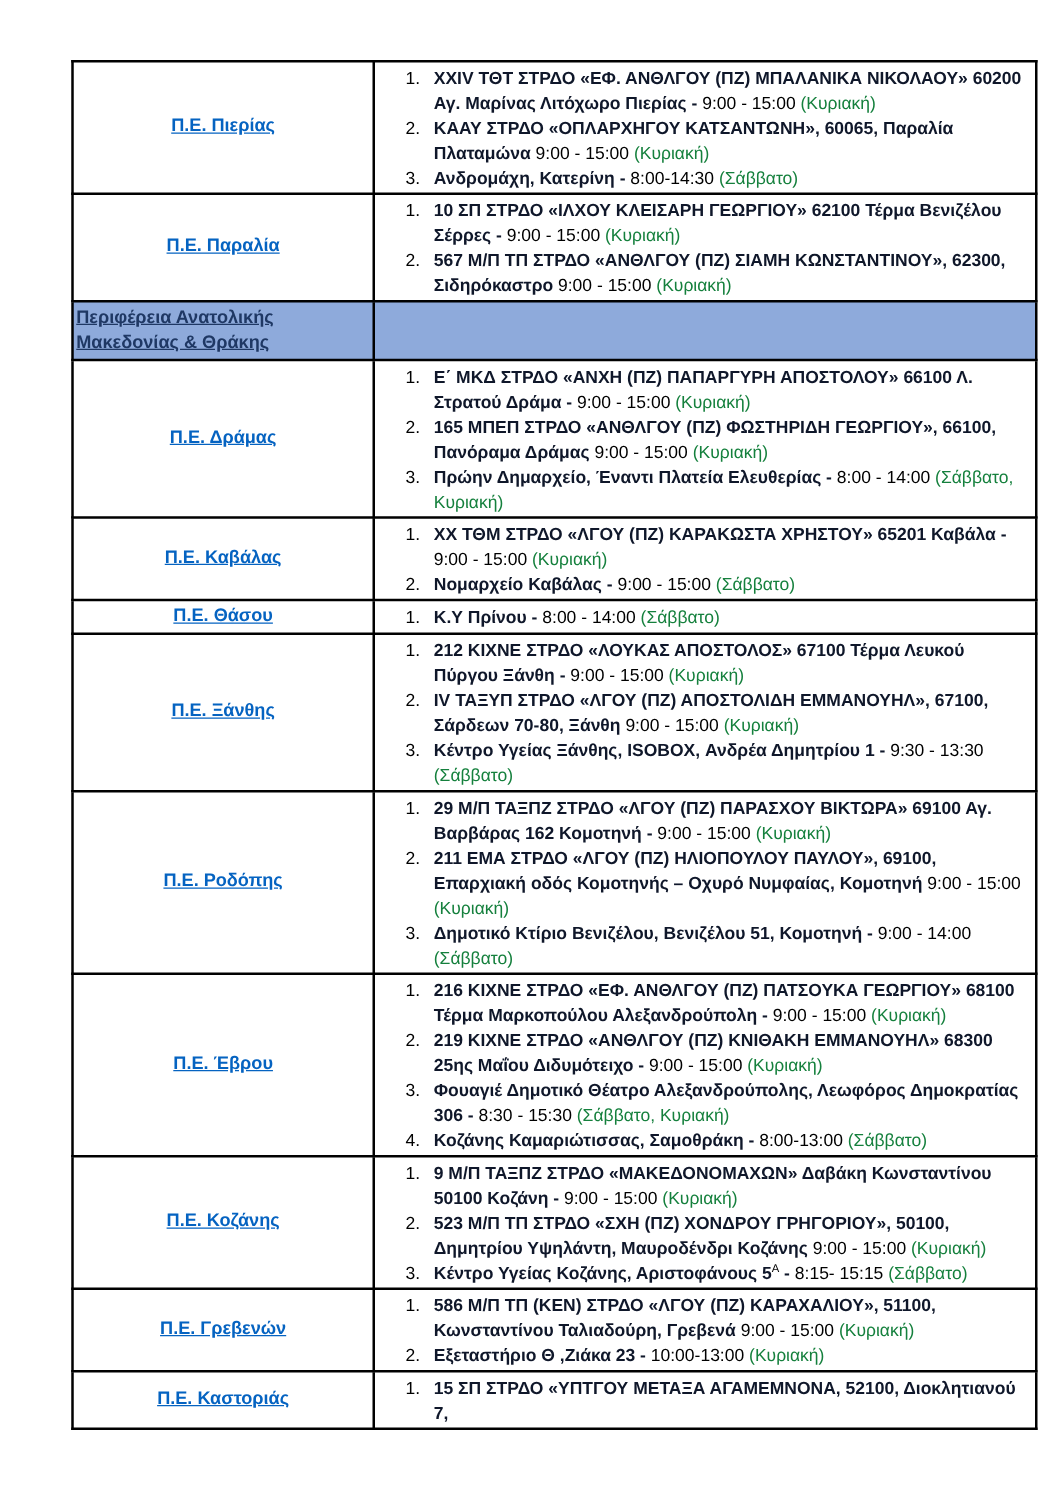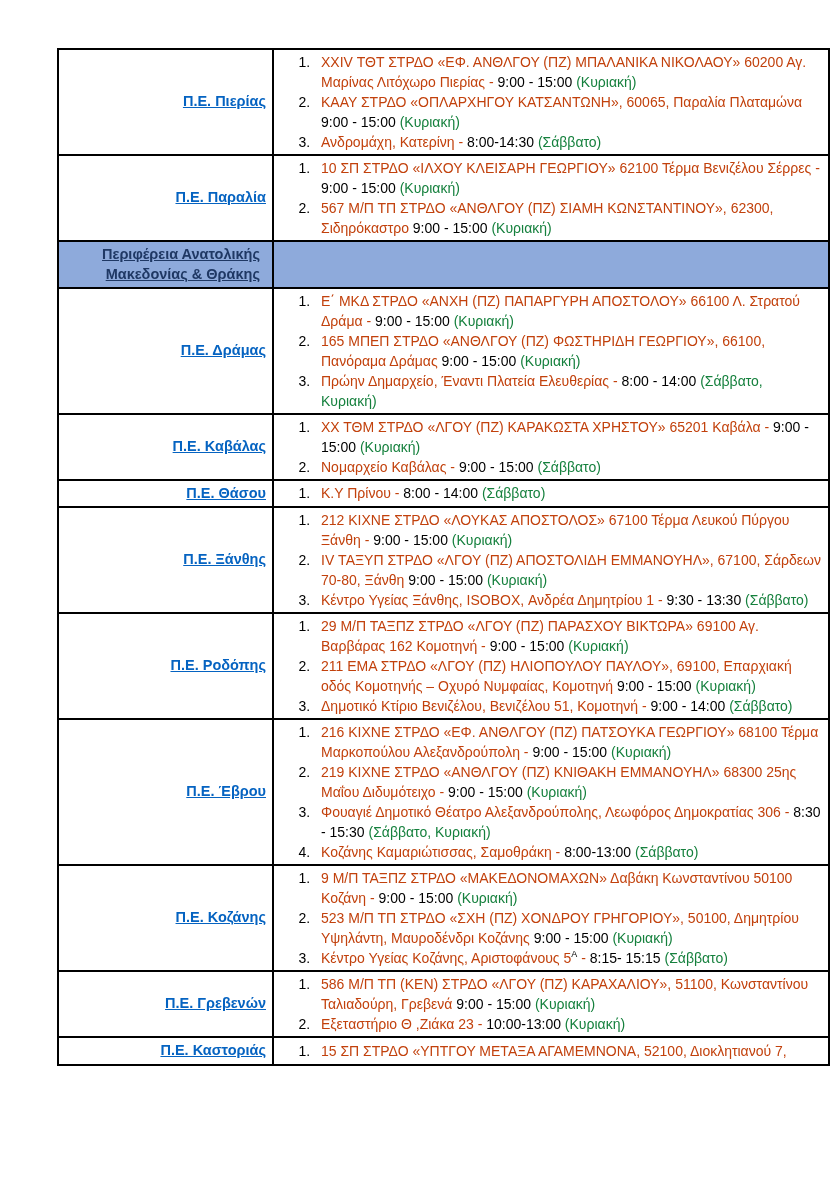--- a/index.html
+++ b/index.html
@@ -23,23 +23,23 @@
   table.schedule {
     border-collapse: collapse;
     width: 773px;
     table-layout: fixed;
   }
   table.schedule td {
     border: 2px solid #000000;
   }
   td.region-cell {
     width: 201px;
-    text-align: right;
+    text-align: center;
     vertical-align: middle;
-    padding: 3px 6px;
+    padding: 3px 19px;
   }
   .region-link {
     color: #0563C1;
     font-weight: 700;
     font-size: 14.5px;
     text-decoration: underline;
     line-height: 1.35;
   }
   td.items-cell {
     vertical-align: middle;
@@ -51,33 +51,33 @@
     list-style: decimal;
   }
   ol.loc-list li {
     padding-left: 7px;
     font-size: 14px;
     line-height: 20px;
     color: #000000;
   }
   tr.group-header td {
     background: #8EAADB;
-    text-align: right;
+    text-align: left;
     vertical-align: middle;
-    padding: 2px 12px;
+    padding: 2px 2px;
   }
   .group-header-label {
     color: #1F3864;
     font-weight: 700;
     font-size: 14.5px;
     text-decoration: underline;
     line-height: 1.4;
     display: inline-block;
   }
-  .seg-n { color: #c2410c; }
+  .seg-n { color: #0f172a; font-weight: bold; }
   .seg-u { color: #000000; }
   .seg-r { color: #15803d; }
   .seg-sup {
     color: #000000;
     vertical-align: super;
     font-size: 9px;
     line-height: 0;
   }
 </style>
 </head>

